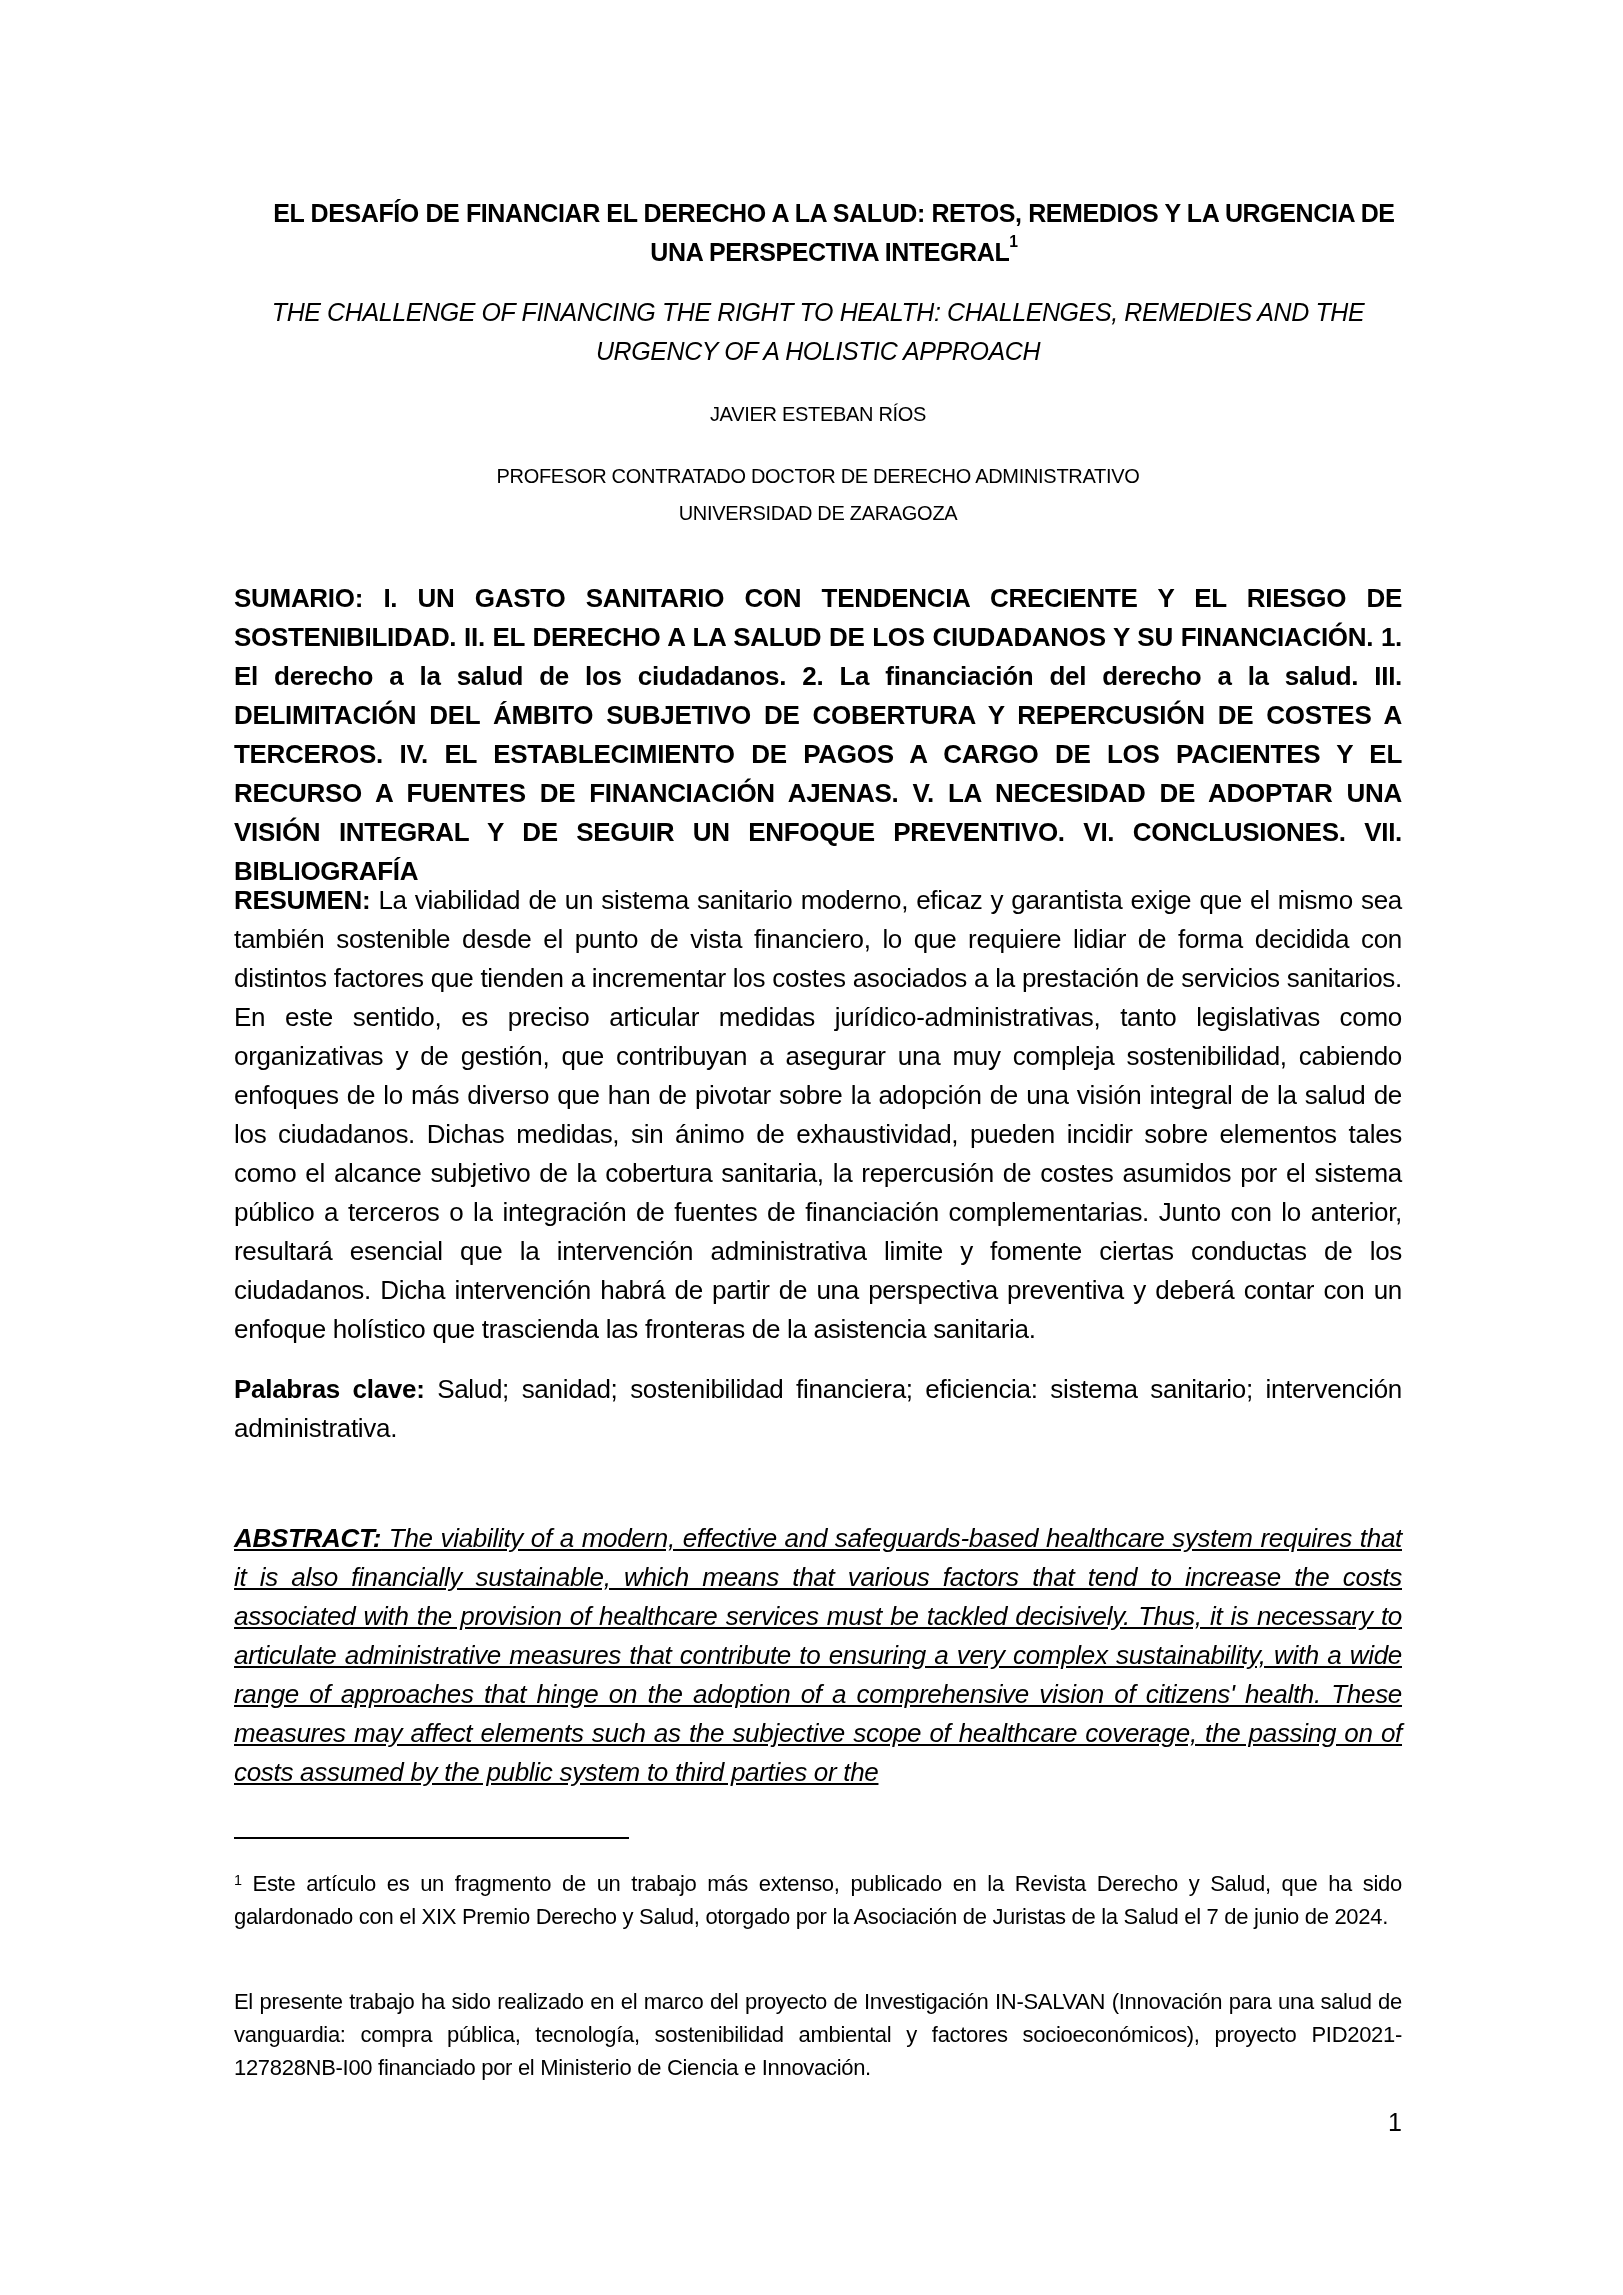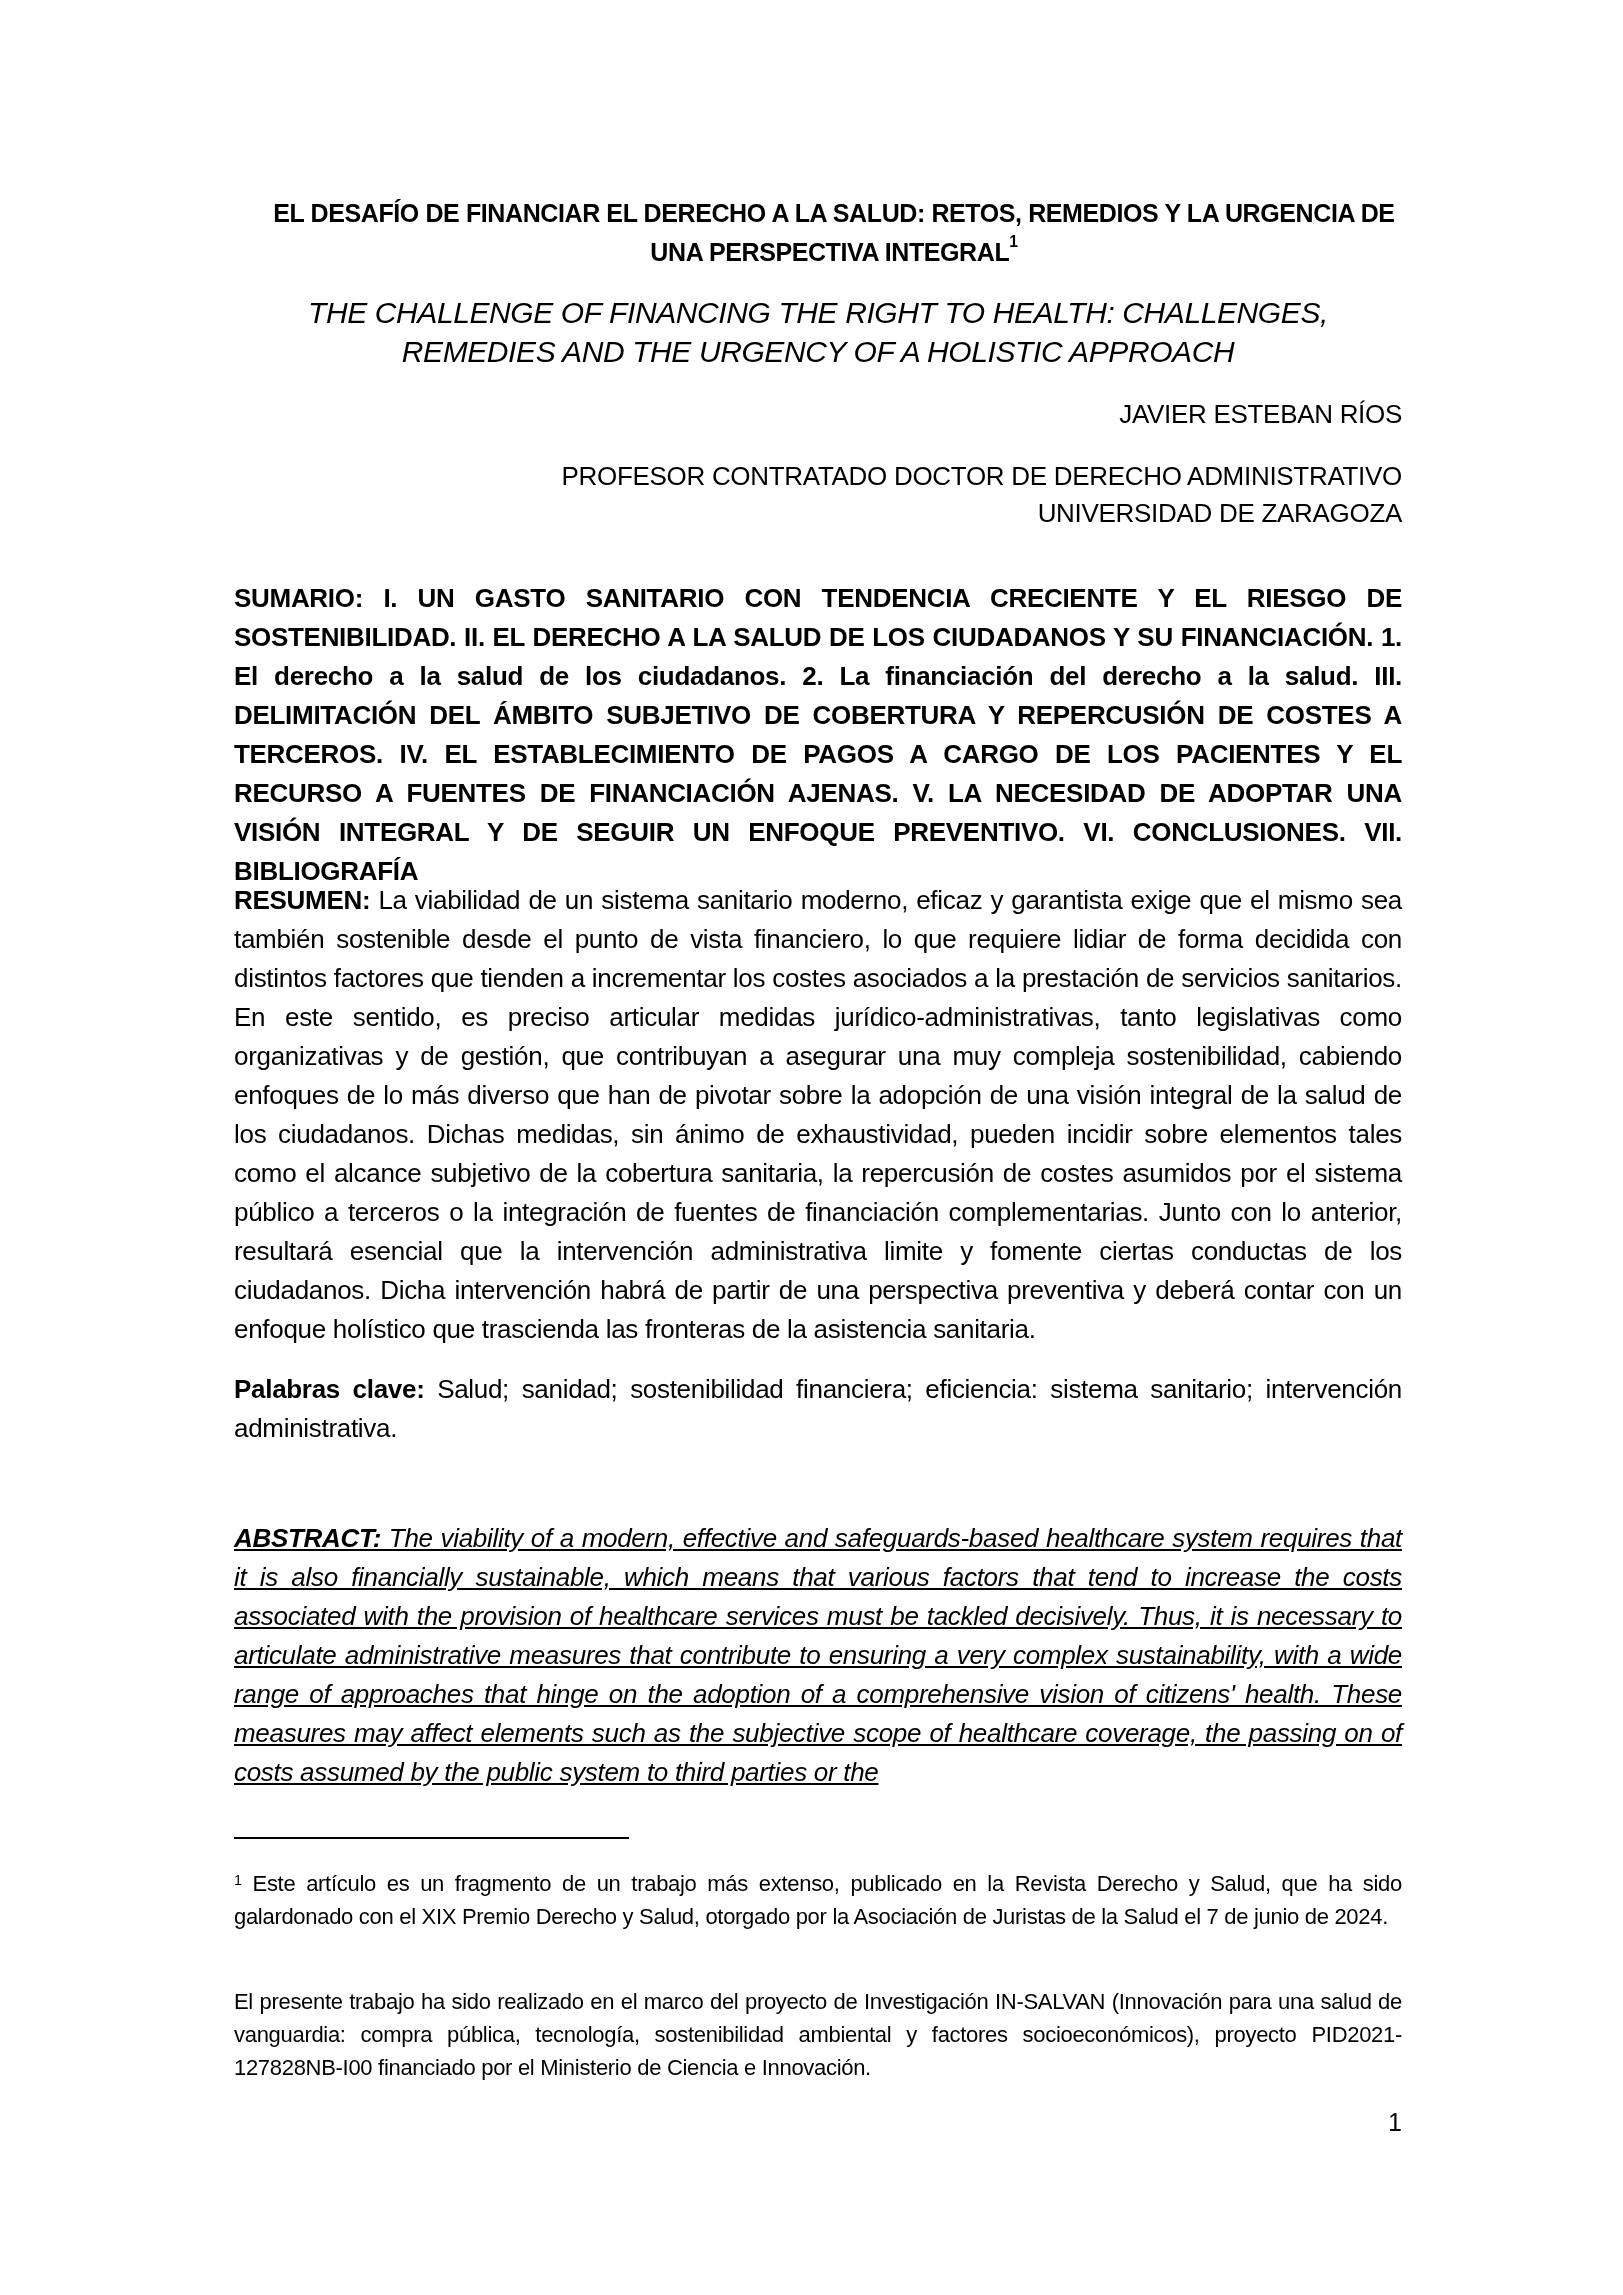--- a/index.html
+++ b/index.html
@@ -29,30 +29,30 @@
       letter-spacing: -0.4px;
     }
     .title sup { font-size: 15.7px; vertical-align: top; line-height: 19.6px; position: relative; top: -1.3px; }
     .subtitle-en {
       position: absolute;
       top: 293px;
       left: 0;
       width: 1168px;
       text-align: center;
       font-style: italic;
-      font-size: 30px;
+      font-size: 25px;
       line-height: 39px;
       letter-spacing: -0.4px;
     }
     .centered-line {
       position: absolute;
       left: 0;
       width: 1168px;
-      text-align: right;
-      font-size: 26px;
+      text-align: center;
+      font-size: 20px;
       line-height: 39px;
       letter-spacing: -0.3px;
     }
     .author { top: 395px; }
     .position { top: 457px; }
     .university { top: 494px; }
     .para {
       position: absolute;
       left: 0;
       width: 1168px;

